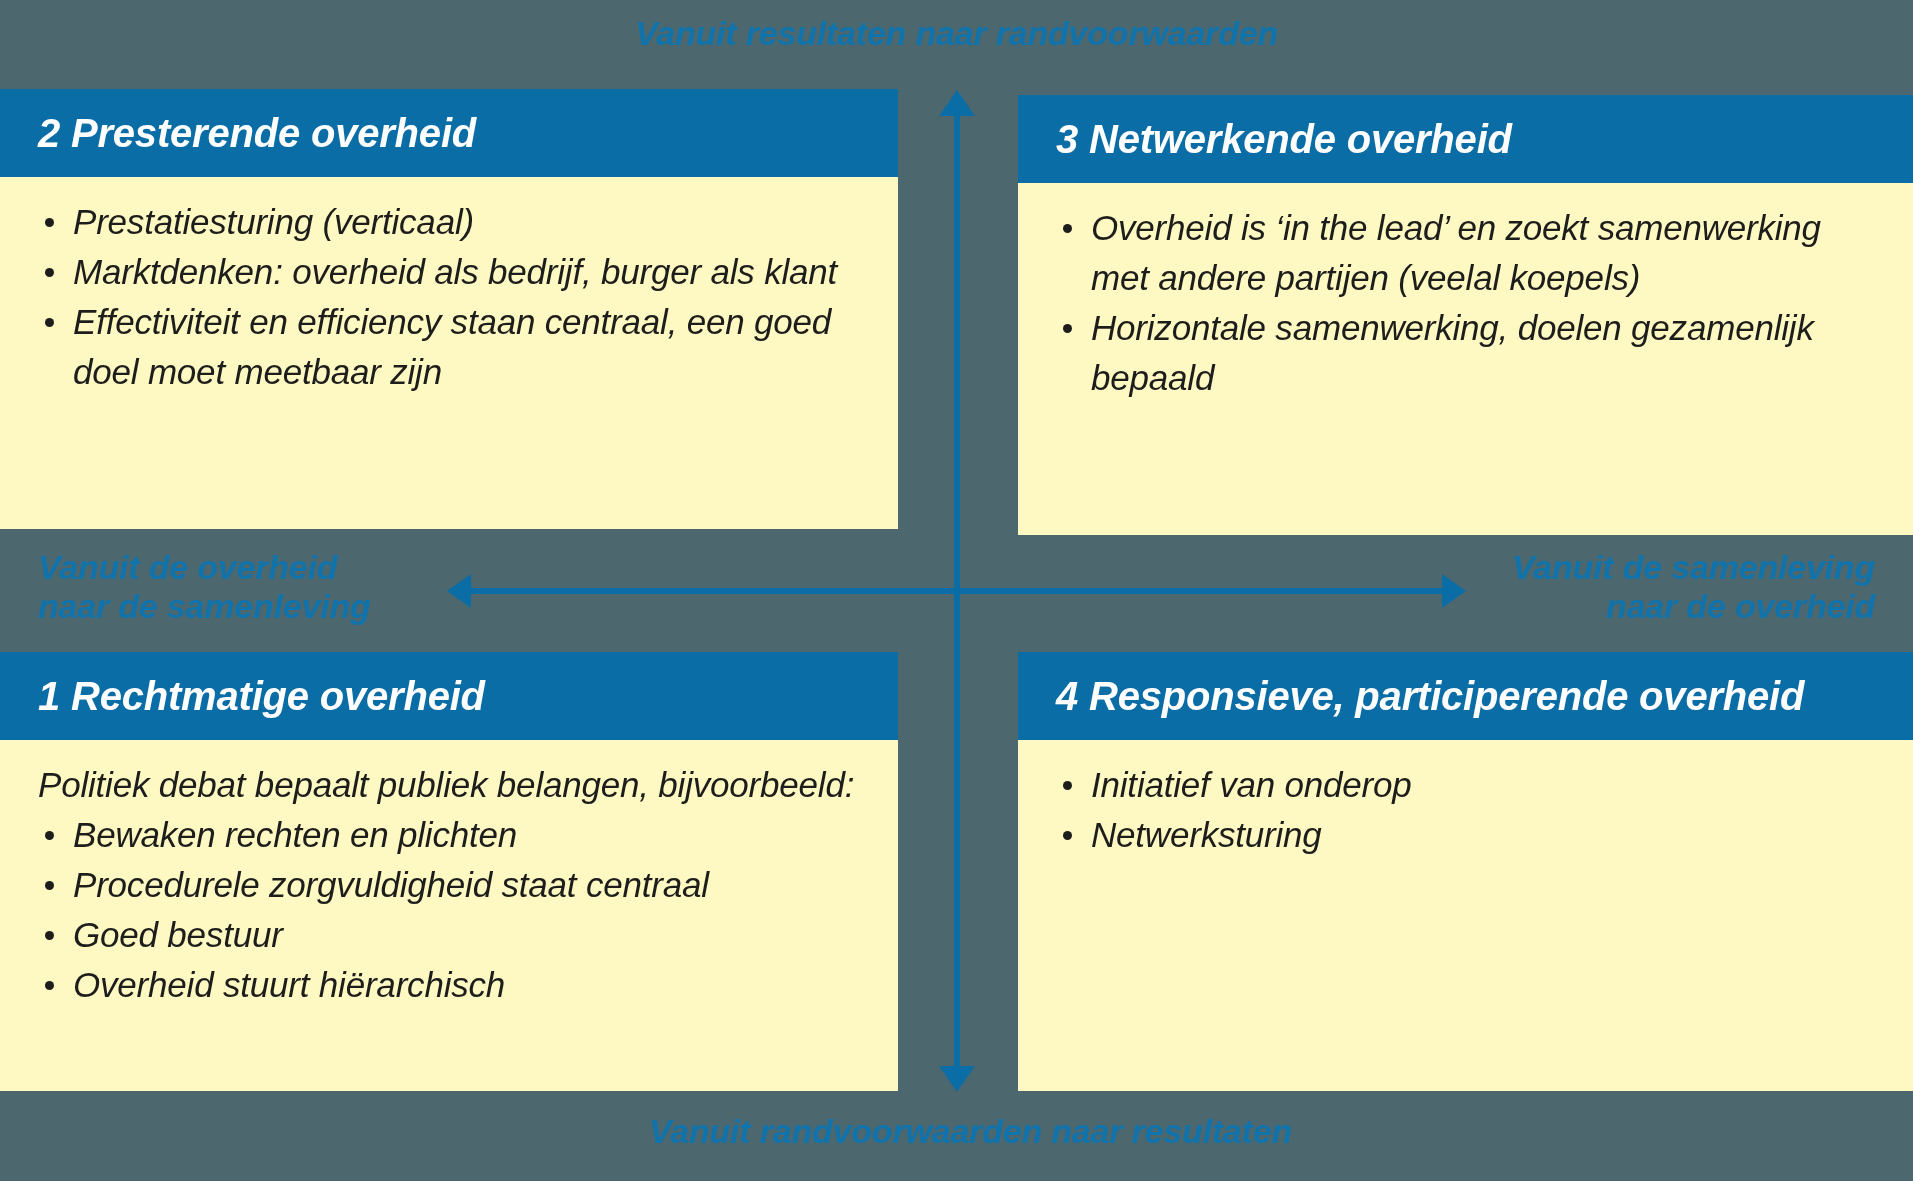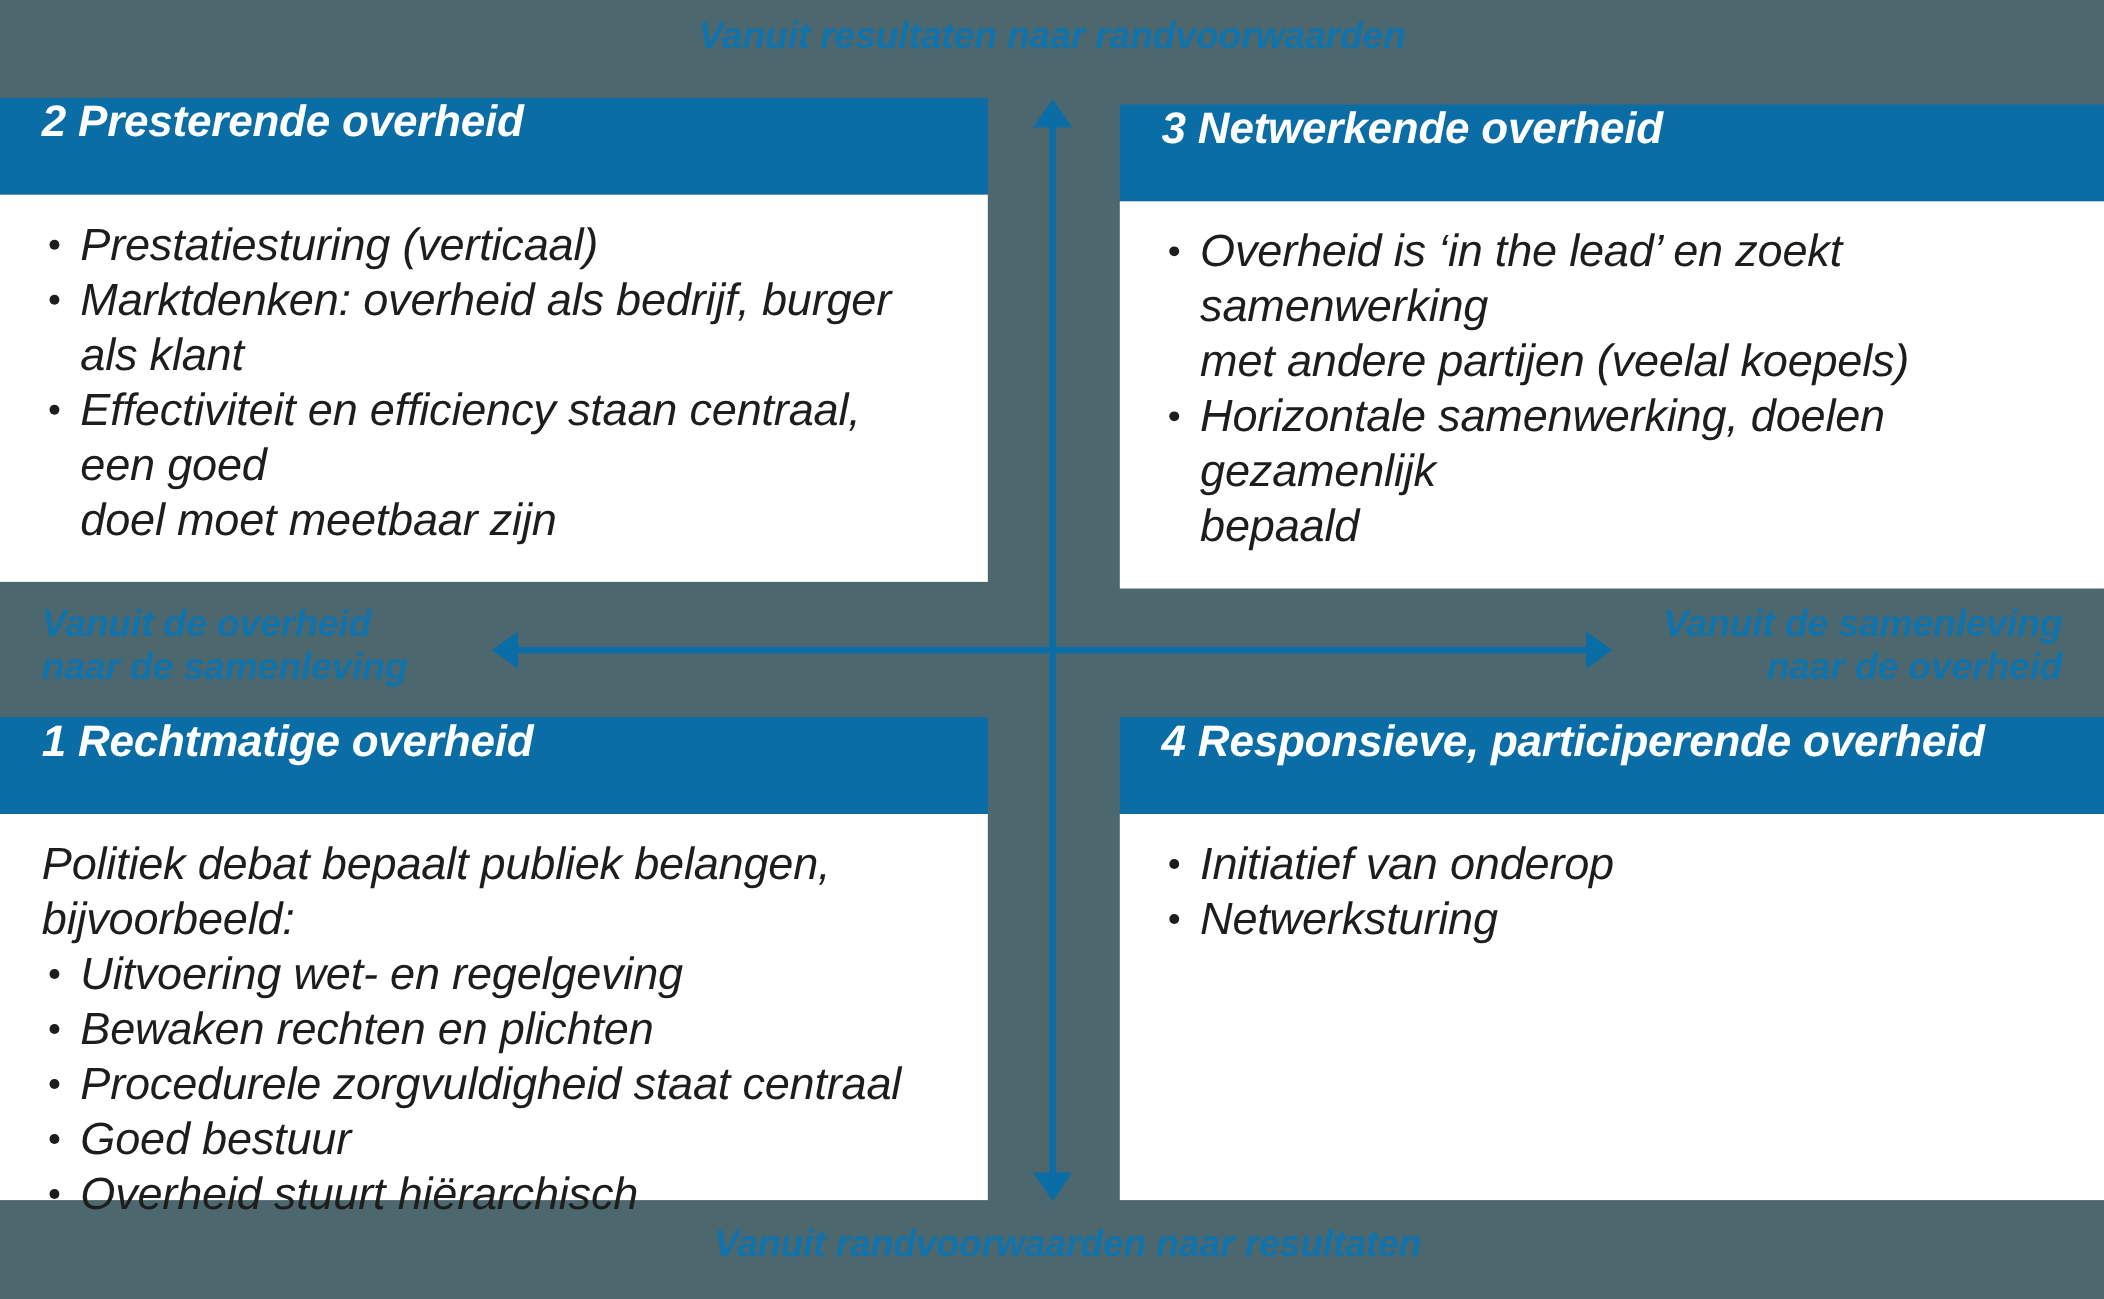--- a/index.html
+++ b/index.html
@@ -15,37 +15,37 @@
   
   .quadrant { position:absolute; }
   .q-tl { left:0;      top:89px;  width:898px; height:440px; }
   .q-tr { left:1018px; top:95px;  width:895px; height:440px; }
   .q-bl { left:0;      top:652px; width:898px; height:439px; }
   .q-br { left:1018px; top:652px; width:895px; height:439px; }
 
   .q-header {
     height:88px;
     background:#0B6DA6;
-    display:flex; align-items:flex-start;
+    display:flex; align-items:center;
     padding-left:38px;
     box-sizing:border-box;
   }
   .q-title {
     color:#FFFFFF;
     font-size:40px;
     font-weight:bold;
     letter-spacing:-0.2px;
   }
   .q-body {
-    background:#ffffff;
+    background:#fef9c3;
     height:calc(100% - 88px);
     box-sizing:border-box;
     padding:20px 39px 0 38px;
     color:#1D1D1B;
-    font-size:41px;
+    font-size:35px;
     line-height:50px;
     letter-spacing:-0.2px;
   }
   .q-intro { white-space:pre-line; }
   .q-intro:empty { display:none; }
 
   .bullets { list-style:none; margin:0; padding:0; }
   .bullets li {
     position:relative;
     padding-left:35px;
@@ -147,21 +147,20 @@
     </div>
   </div>
 
   <div class="quadrant q-bl">
     <div class="q-header">
       <span class="q-title">1 Rechtmatige overheid</span>
     </div>
     <div class="q-body">
       <div class="q-intro">Politiek debat bepaalt publiek belangen, bijvoorbeeld:</div>
       <ul class="bullets">
-          <li>Uitvoering wet- en regelgeving</li>
           <li>Bewaken rechten en plichten</li>
           <li>Procedurele zorgvuldigheid staat centraal</li>
           <li>Goed bestuur</li>
           <li>Overheid stuurt hiërarchisch</li>
         </ul>
     </div>
   </div>
 
   <div class="quadrant q-br">
     <div class="q-header">

